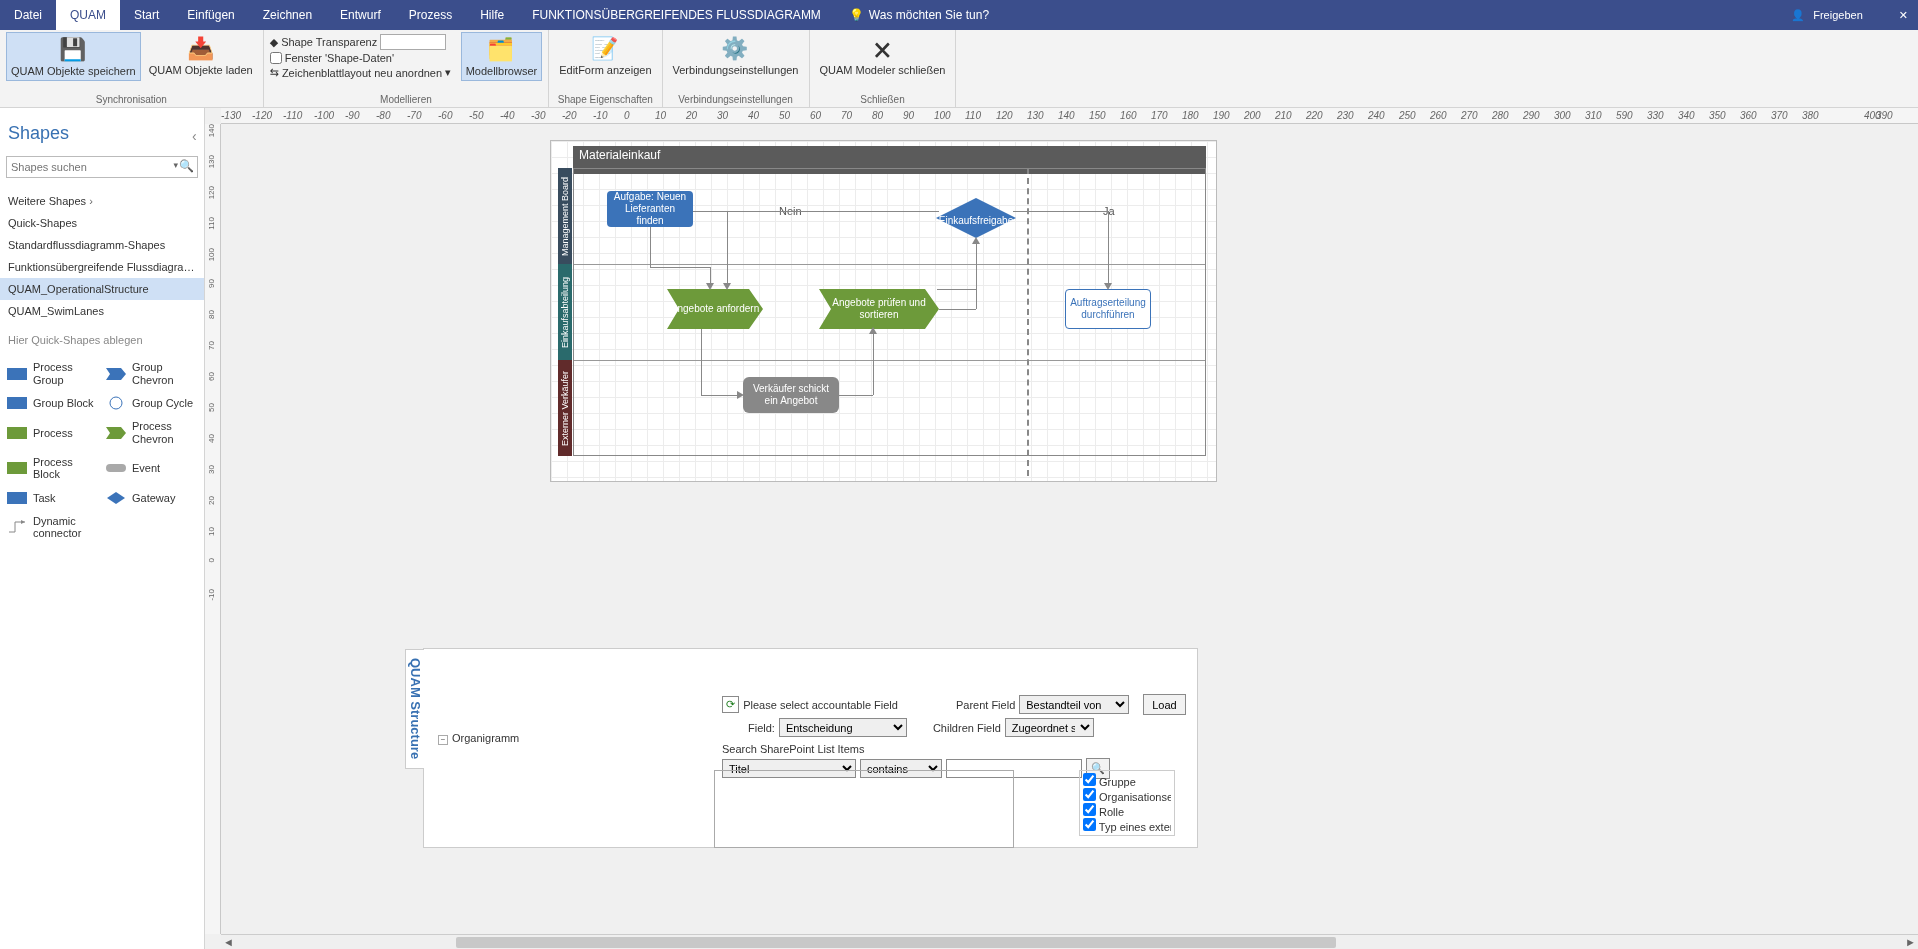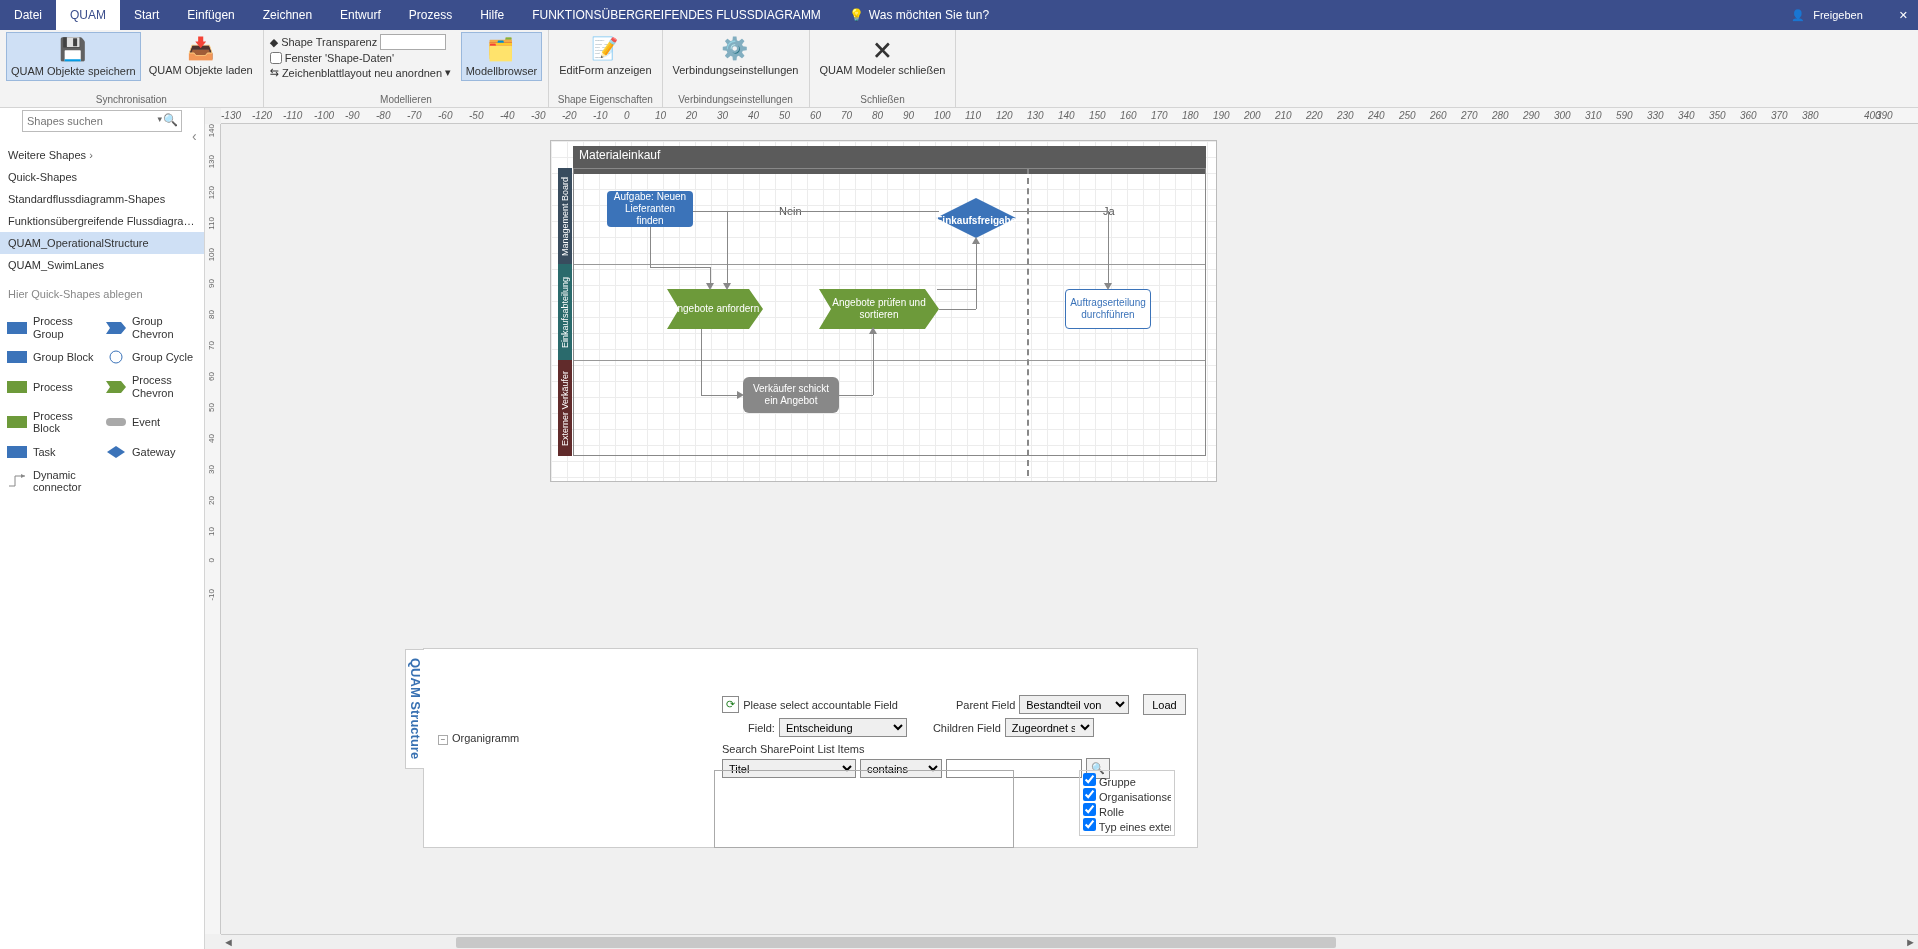--- a/index.html
+++ b/index.html
@@ -24,21 +24,21 @@
 .rcol { display: flex; flex-direction: column; gap: 2px; justify-content: flex-start; padding-top: 2px; }
 .rcol .row { display: flex; align-items: center; gap: 3px; white-space: nowrap; }
 .rcol input[type=text] { width: 66px; height: 16px; border: 1px solid #aaa; font-size: 11px; }
 .rcol input[type=checkbox] { width: 12px; height: 12px; }
 
 
 #main { position: absolute; top: 108px; left: 0; right: 0; bottom: 0; display: flex; }
 #leftpanel { width: 205px; border-right: 1px solid #d4d4d4; display: flex; flex-direction: column; background: #fff; }
 #leftpanel h2 { font-size: 18px; font-weight: normal; color: #3871b2; padding: 15px 8px 10px 8px; }
 #collapse { position: absolute; left: 192px; top: 20px; color: #888; font-size: 14px; }
-.searchwrap { margin: 2px 22px; position: relative; }
+.searchwrap { margin: 2px 6px; position: relative; }
 .searchwrap input { width: 100%; height: 22px; border: 1px solid #bbb; padding: 0 20px 0 4px; font-size: 11px; }
 .searchwrap .dd { position: absolute; right: 20px; top: 4px; color: #666; font-size: 9px; }
 .searchwrap .mag { position: absolute; right: 4px; top: 3px; color: #3871b2; font-size: 12px; }
 .catlist { margin-top: 10px; }
 .catlist .cat { padding: 5px 8px; font-size: 11px; color: #333; white-space: nowrap; overflow: hidden; text-overflow: ellipsis; }
 .catlist .cat.more::after { content: "  ›"; color: #666; }
 .catlist .cat.sel { background: #cfe0f5; }
 .dropzone { color: #888; padding: 12px 8px; font-size: 11px; }
 .shapegrid { display: grid; grid-template-columns: 1fr 1fr; gap: 4px 2px; padding: 0 4px; }
 .shapecell { display: flex; align-items: center; gap: 6px; padding: 3px 3px; line-height: 1.15; }
@@ -57,21 +57,21 @@
   background-image: linear-gradient(#e5e5e5 1px, transparent 1px), linear-gradient(90deg, #e5e5e5 1px, transparent 1px);
   background-size: 16px 16px; opacity: .7; }
 .titlebar { position: absolute; left: 22px; top: 5px; right: 10px; height: 28px; background: #5b5b5b; color: #fff; font-size: 12px; padding: 2px 6px; }
 .lanehdr { position: absolute; left: 7px; width: 14px; color: #fff; font-size: 9px; display: flex; align-items: center; justify-content: center; writing-mode: vertical-rl; transform: rotate(180deg); text-align: center; }
 .lanediv { position: absolute; left: 22px; right: 10px; border-top: 1px solid #999; }
 .dashv { position: absolute; top: 27px; bottom: 5px; border-left: 2px dashed #888; }
 .flowbox { position: absolute; background: #3b73b9; color: #fff; font-size: 10px; display: flex; align-items: center; justify-content: center; text-align: center; border-radius: 4px; padding: 0 6px; line-height: 1.2; }
 .flowbox.grey { background: #888; border-radius: 6px; }
 .flowbox.white { background: #fff; color: #3b73b9; border: 1px solid #3b73b9; }
 .chevron { position: absolute; color: #fff; font-size: 10px; text-align: center; display: flex; align-items: center; justify-content: center; line-height: 1.2; }
-.diamond { position: absolute; font-weight: bold; }
+.diamond { position: absolute; }
 .diamond .txt { position: absolute; inset: 0; display: flex; align-items: center; justify-content: center; color: #fff; font-size: 10px; }
 .lbl { position: absolute; font-size: 11px; color: #555; }
 .conn { position: absolute; background: #888; }
 .conn.h { height: 1px; }
 .conn.v { width: 1px; }
 .arrowR { position: absolute; width: 0; height: 0; border-top: 4px solid transparent; border-bottom: 4px solid transparent; border-left: 7px solid #888; }
 .arrowD { position: absolute; width: 0; height: 0; border-left: 4px solid transparent; border-right: 4px solid transparent; border-top: 7px solid #888; }
 .arrowU { position: absolute; width: 0; height: 0; border-left: 4px solid transparent; border-right: 4px solid transparent; border-bottom: 7px solid #888; }
 #hscroll { height: 15px; background: #efefef; border-top: 1px solid #ccc; margin-left: 16px; display: flex; align-items: center; }
 #hscroll .thumb { height: 11px; background: #c8c8c8; margin-left: 220px; width: 880px; border-radius: 2px; }
@@ -188,20 +188,21 @@
         <div>QUAM Modeler schließen</div>
       </div>
     </div>
     <div class="label">Schließen</div>
   </div>
 </div>
 
 <div id="main">
 
   <div id="leftpanel">
+    <h2>Shapes</h2>
     <span id="collapse">‹</span>
     <div class="searchwrap">
       <input type="text" placeholder="Shapes suchen" style="">
       <span class="dd">▾</span>
       <span class="mag">🔍</span>
     </div>
     <div class="catlist" id="catlist">
         <div class="cat more">Weitere Shapes</div>
         <div class="cat">Quick-Shapes</div>
         <div class="cat">Standardflussdiagramm-Shapes</div>

